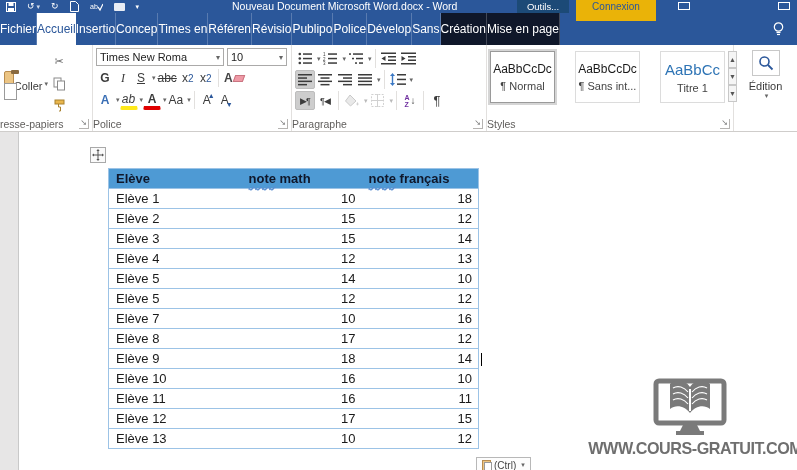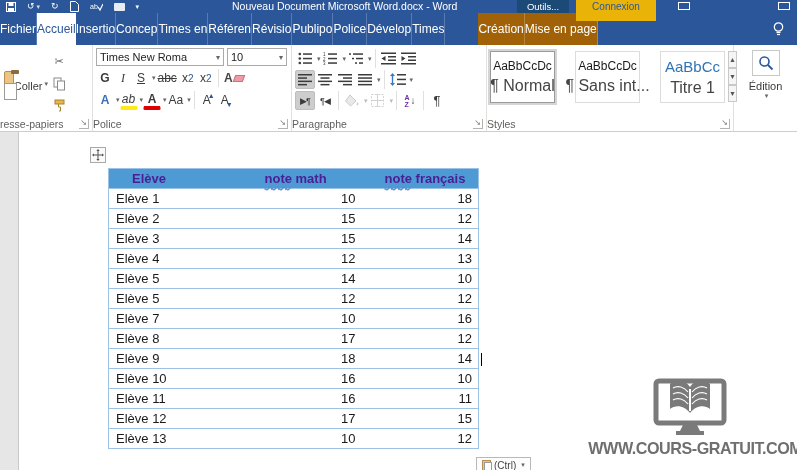--- a/index.html
+++ b/index.html
@@ -11,21 +11,21 @@
   .qat { position:absolute; left:6px; top:0; height:13px; display:flex; align-items:center; gap:11px; }
   .qat .qbtn { display:flex; align-items:center; color:#fff; font-size:9px; line-height:1; cursor:default; }
   .title-text { position:absolute; left:232px; top:0; font-size:10.5px; line-height:13px; white-space:nowrap; }
   .outils-box { position:absolute; left:517px; top:0; width:52px; height:13px; background:#1c4a77; font-size:9.5px; text-align:center; line-height:13px; }
   .connexion-box { position:absolute; left:576px; top:0; width:80px; height:21px; background:#eab308; color:#2b579a; font-size:10px; text-align:center; line-height:13px; }
   .win-sq { position:absolute; top:2px; width:12px; height:8px; border:1px solid #fff; }
 
   
   .tabsrow { height:32px; background:#2b579a; display:flex; align-items:stretch; color:#fff; font-size:12px; }
   .tabs-left, .contextual { display:flex; align-items:stretch; }
-  .contextual { background:#a16207;margin-left:33px; }
+  .contextual { background:#0f172a; }
   .tab { padding:0 0; line-height:32px; white-space:nowrap; border-right:1px solid rgba(255,255,255,.22); cursor:default; }
   .tab.sel { background:#fff; color:#2b579a; border-right:none; }
   .tabs-right { margin-left:auto; display:flex; align-items:center; gap:6px; padding-right:4px; }
   .tellme, .share { display:flex; align-items:center; gap:6px; font-size:12px; padding:0 8px; }
 
   
   .ribbon { height:87px; background:#fff; border-bottom:1px solid #cfcdcb; display:flex; }
   .rgroup { position:relative; height:100%; border-right:1px solid #e2e0de; padding:3px 3px 15px 3px; }
   .glabel { position:absolute; bottom:1px; left:0; right:14px; text-align:left; font-size:10.5px; color:#605e5c; white-space:nowrap; }
   .dlg { position:absolute; bottom:2px; right:3px; font-size:8px; color:#777; width:10px; height:10px; border:1px solid #b5b3b1; border-top:none; border-left:none; line-height:8px; text-align:center; }
@@ -79,36 +79,36 @@
   .sortAZ .arrow { font-size:10px; color:#444; margin-left:1px; }
   .b-pilcrow { font-size:13px; }
   .grayed { opacity:.45; }
 
   
   .g-styles { width:247px; display:flex; }
   .style-gallery { display:flex; gap:20px; padding-top:3px; }
   .stylecard { width:65px; height:52px; border:1px solid #dcdcdc; background:#fff; display:flex; flex-direction:column; align-items:center; justify-content:center; gap:4px; }
   .stylecard.sel { border:1px solid #9a9a9a; outline:2px solid #d5d5d5; }
   .sprev { font-size:12px; color:#1a1a1a; white-space:nowrap; }
-  .sname { font-size:16px; color:#444; white-space:nowrap; }
+  .sname { font-size:11px; color:#444; white-space:nowrap; }
   .stylecard.accent .sprev { color:#2e74b5; font-size:15px; }
   .style-scroll { width:15px; margin-left:3px; display:flex; flex-direction:column; padding-top:3px; }
   .style-scroll .sbtn { height:17px; border:1px solid #c8c8c8; background:#f5f5f5; font-size:7px; color:#555; text-align:center; line-height:16px; }
 
   
   .g-edit { flex:1; border-right:none; display:flex; flex-direction:column; align-items:center; padding-top:5px; }
   .search-btn { width:28px; height:26px; border:1px solid #c8c8c8; background:#fff; display:flex; align-items:center; justify-content:center; }
   .edit-label { font-size:11px; color:#3b3b3b; margin-top:4px; }
 
   
   .docarea { position:relative; height:338px; background:#e7e6e6; overflow:hidden; }
   .page { position:absolute; left:18px; top:0; right:0; bottom:0; background:#fff; border-left:1px solid #c9c9c9; }
   .move-handle { position:absolute; left:90px; top:15px; width:16px; height:16px; border:1px solid #a9a9a9; background:#fafafa; display:flex; align-items:center; justify-content:center; }
   table.grades { position:absolute; left:108px; top:36px; width:370px; border-collapse:collapse; table-layout:fixed; font-size:13px; color:#1a1a1a; }
-  table.grades th { background:#4e9ad4; color:#4c1d95; font-weight:bold; text-align:left; height:20px; padding:0 4px 0 23px; font-size:13px; }
+  table.grades th { background:#4e9ad4; color:#0f172a; font-weight:bold; text-align:left; height:20px; padding:0 4px 0 7px; font-size:13px; }
   table.grades td { height:20px; padding:0 0 0 7px; border-top:1px solid #9cc3e6; }
   table.grades td.num { text-align:right; padding:0 6px 0 0; }
   table.grades { border:1px solid #9cc3e6; }
   .wavy { text-decoration-line:underline; text-decoration-style:wavy; text-decoration-color:#5a8ed0; text-underline-offset:3px; }
   .cursor { position:absolute; left:481px; top:221px; width:1px; height:13px; background:#000; }
   .paste-opts { position:absolute; left:476px; top:325px; height:16px; background:#fdfdfd; border:1px solid #b8b8b8; display:flex; align-items:center; gap:3px; padding:0 5px; font-size:10px; color:#444; }
   .mini-clip { width:9px; height:11px; background:#ecc584; border:1px solid #b98d4f; position:relative; }
   .mini-clip::after { content:""; position:absolute; right:-2px; bottom:-2px; width:6px; height:8px; background:#fff; border:1px solid #999; }
 
   
@@ -157,21 +157,21 @@
       <div class="tab">Fichier</div>
       <div class="tab sel">Accueil</div>
       <div class="tab">Insertio</div>
       <div class="tab">Concep</div>
       <div class="tab">Times en</div>
       <div class="tab">Référen</div>
       <div class="tab">Révisio</div>
       <div class="tab">Publipo</div>
       <div class="tab">Police</div>
       <div class="tab">Dévelop</div>
-      <div class="tab">Times</div>
+      <div class="tab">Sans</div>
     </div>
   <div class="contextual">
       <div class="tab">Création</div>
       <div class="tab">Mise en page</div>
     </div>
   <div class="tabs-right">
     <span class="tellme">
       <svg width="13" height="16" viewBox="0 0 13 16">
           <circle cx="6.5" cy="6" r="4.2" fill="none" stroke="#fff" stroke-width="1.2"></circle>
           <line x1="4.5" y1="11.5" x2="8.5" y2="11.5" stroke="#fff" stroke-width="1.2"></line>

